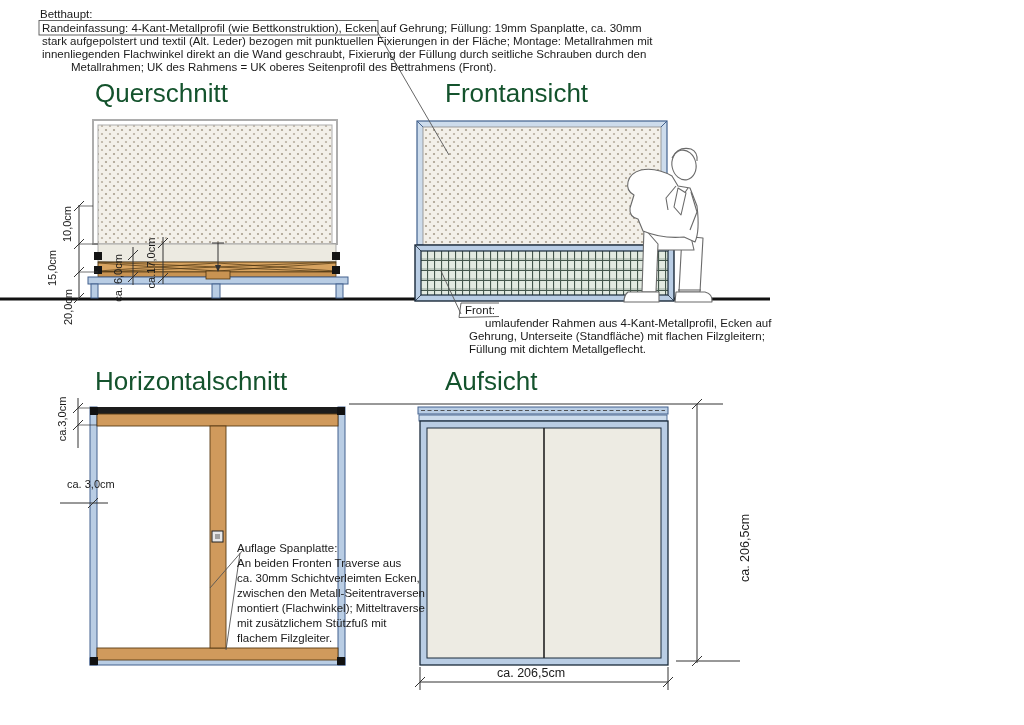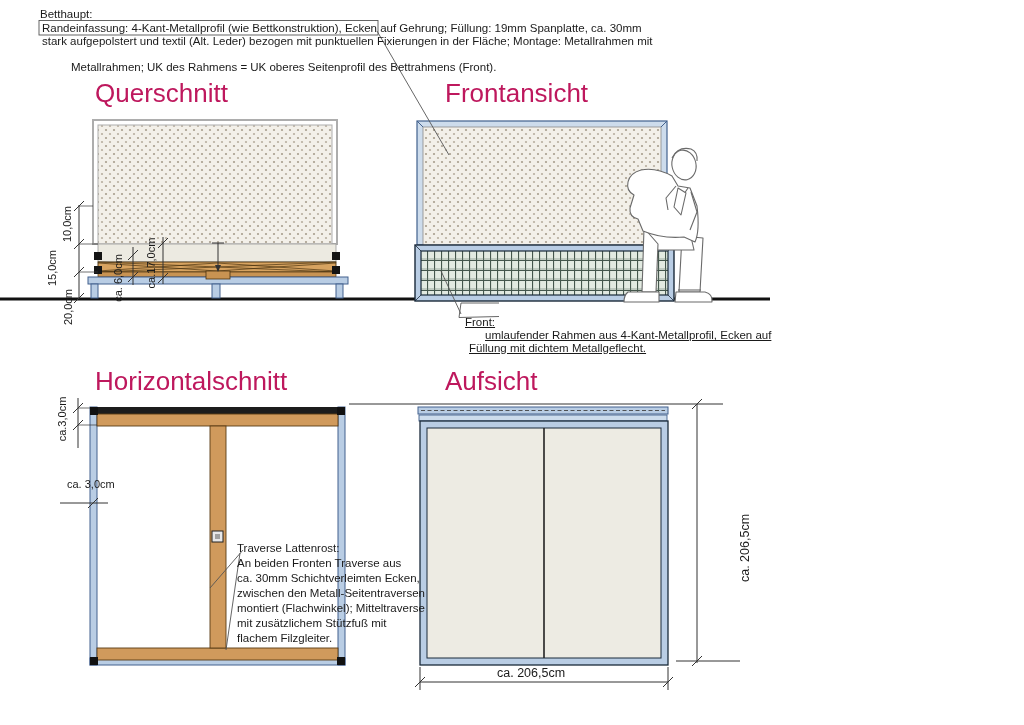--- a/index.html
+++ b/index.html
@@ -1,20 +1,20 @@
 <!DOCTYPE html>
 <html><head>
 <meta charset="utf-8">
 <style>
   html,body{margin:0;padding:0;background:#fff;}
   #stage{position:relative;width:1024px;height:725px;background:#fff;overflow:hidden;
          font-family:"Liberation Sans", sans-serif;color:#1a1a1a;}
   #draw{position:absolute;left:0;top:0;z-index:1;}
   .txt{position:absolute;z-index:3;white-space:nowrap;font-size:11.5px;line-height:13px;color:#1a1a1a;}
-  .title{position:absolute;z-index:3;white-space:nowrap;font-size:26px;color:#be185d;}
+  .title{position:absolute;z-index:3;white-space:nowrap;font-size:26px;color:#14532d;}
   .vl{position:absolute;z-index:3;white-space:nowrap;font-size:11px;color:#1a1a1a;
       transform:translate(-50%,-50%) rotate(-90deg);}
   .hl{position:absolute;z-index:3;white-space:nowrap;font-size:11px;color:#1a1a1a;}
   .adim{font-size:12.5px;}
   .note{position:absolute;z-index:3;font-size:11.5px;line-height:13px;white-space:nowrap;color:#1a1a1a;}
   .note div{white-space:nowrap;}
   .auf{line-height:15px;}
 </style>
 </head>
 <body>
@@ -184,47 +184,49 @@
   </g>
   <g stroke="#555" stroke-width="0.9" fill="none">
     <line x1="243" y1="550" x2="210" y2="588"></line>
     <line x1="240" y1="553" x2="226" y2="650"></line>
   </g>
 </svg>
 
   <div class="txt" style="left:40px;top:8px;">Betthaupt:</div>
   <div class="txt" style="left:42px;top:21.5px;"><span>Randeinfassung: 4-Kant-Metallprofil (wie Bettkonstruktion)</span><span>, Ecken auf Gehrung; Füllung: 19mm Spanplatte, ca. 30mm</span></div>
   <div class="txt" style="left:42px;top:34.5px;">stark aufgepolstert und textil (Alt. Leder) bezogen mit punktuellen Fixierungen in der Fläche; Montage: Metallrahmen mit</div>
+  <div class="txt" style="left:42px;top:47.5px;">innenliegenden Flachwinkel direkt an die Wand geschraubt, Fixierung der Füllung durch seitliche Schrauben durch den</div>
   <div class="txt" style="left:42px;top:60.5px;padding-left:29px;">Metallrahmen; UK des Rahmens = UK oberes Seitenprofil des Bettrahmens (Front).</div>
 
   <div class="title" style="left:95px;top:78px;">Querschnitt</div>
   <div class="title" style="left:445px;top:78px;">Frontansicht</div>
   <div class="title" style="left:95px;top:366px;">Horizontalschnitt</div>
   <div class="title" style="left:445px;top:366px;">Aufsicht</div>
 
   <div class="vl" style="left:67px;top:224px;">10,0cm</div>
   <div class="vl" style="left:52px;top:268px;">15,0cm</div>
   <div class="vl" style="left:68px;top:307px;">20,0cm</div>
   <div class="vl" style="left:118px;top:278px;">ca. 6,0cm</div>
   <div class="vl" style="left:151px;top:263px;">ca.17,0cm</div>
 
   <div class="vl" style="left:62px;top:419px;">ca.3,0cm</div>
   <div class="hl" style="left:67px;top:478px;">ca. 3,0cm</div>
 
   <div class="vl adim" style="left:745px;top:548px;">ca. 206,5cm</div>
   <div class="hl adim" style="left:497px;top:666px;">ca. 206,5cm</div>
 
-  <div class="note" style="left:465px;top:316px;text-decoration:underline;">
+  <div class="note" style="left:465px;top:304px;">
     <div>Front:</div>
     <div style="margin-left:20px;">umlaufender Rahmen aus 4-Kant-Metallprofil, Ecken auf</div>
+    <div style="margin-left:4px;">Gehrung, Unterseite (Standfläche) mit flachen Filzgleitern;</div>
     <div style="margin-left:4px;">Füllung mit dichtem Metallgeflecht.</div>
   </div>
 
   <div class="note auf" style="left:237px;top:541px;">
-    <div>Traverse Lattenrost:</div>
+    <div>Auflage Spanplatte:</div>
     <div>An beiden Fronten Traverse aus</div>
     <div>ca. 30mm Schichtverleimten Ecken,</div>
     <div>zwischen den Metall-Seitentraversen</div>
     <div>montiert (Flachwinkel); Mitteltraverse</div>
     <div>mit zusätzlichem Stützfuß mit</div>
     <div>flachem Filzgleiter.</div>
   </div>
 
 </div>
 

